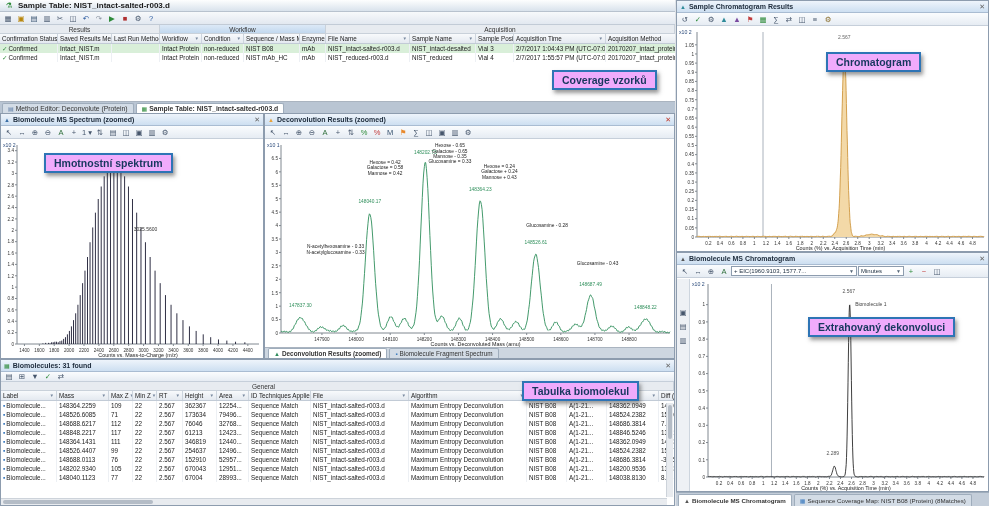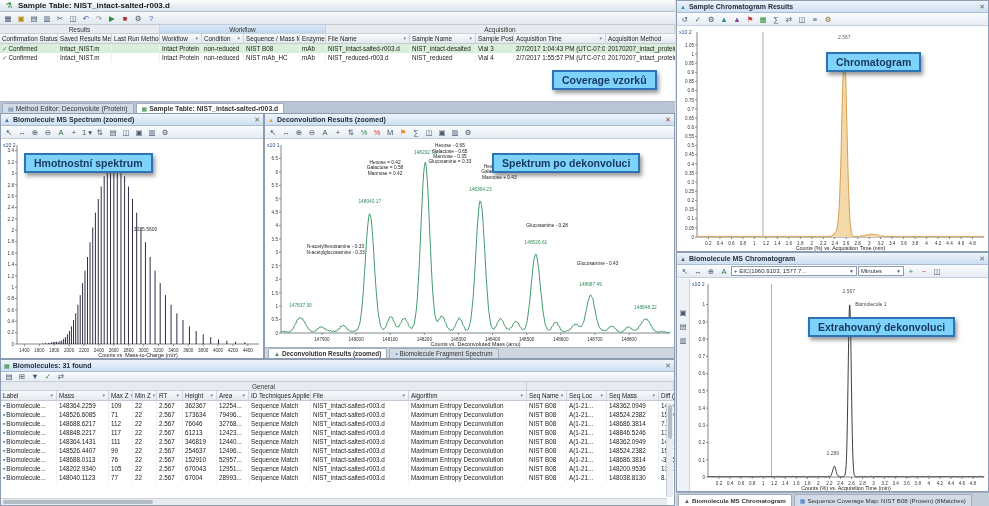--- a/index.html
+++ b/index.html
@@ -73,21 +73,21 @@
     font-size:6px; padding:0 2px; gap:2px; color:#234; overflow:hidden; white-space:nowrap; }
   .select .arr { font-size:5px; color:#567; margin-left:auto; }
 
   .leftstrip { position:absolute; left:0; top:26px; width:13px; bottom:0; background:#eef1f5;
     border-right:1px solid #cdd5de; display:flex; flex-direction:column; align-items:center; padding-top:28px; gap:3px; }
 
   .bottom-tabs { position:absolute; left:676px; top:492px; width:313px; height:14px; background:#c3cdd9;
     display:flex; align-items:flex-end; padding-left:2px; gap:2px; border-top:1px solid #9fadbc; }
   .bottom-tabs .dtab { font-size:6.2px; height:12px; }
 
-  .callout { position:absolute; background:#7dd3fc; border:2px solid #2e74b5; padding:2px 8px;
+  .callout { position:absolute; background:#f0abfc; border:2px solid #2e74b5; padding:2px 8px;
     font-size:10.5px; font-weight:700; color:#17375e; box-shadow:2px 3px 4px rgba(50,50,50,.5);
     z-index:40; white-space:nowrap; }
 </style>
 </head>
 <body>
 
 <div class="app">
 
   <div class="titlebar">
     <span class="icon" style="color:#2e8b3a">⚗</span>
@@ -1246,17 +1246,17 @@
       <span>Biomolecule MS Chromatogram</span>
     </div>
     <div class="dtab">
       <span class="tabicon" style="color:#3a7abf">▦</span>
       <span>Sequence Coverage Map: NIST B08 (Protein) (8Matches)</span>
     </div>
   </div>
 
   <div class="callout" style="left:552px;top:70px">Coverage vzorků</div>
   <div class="callout" style="left:826px;top:52px">Chromatogram</div>
-  <div class="callout" style="left:24px;top:153px">Hmotnostní spektrum</div>
-  <div class="callout" style="left:492px;top:153px">Spektrum po dekonvoluci</div>
+  <div class="callout" style="left:44px;top:153px">Hmotnostní spektrum</div>
+  <div class="callout" style="left:522px;top:381px">Tabulka biomolekul</div>
   <div class="callout" style="left:808px;top:317px">Extrahovaný dekonvoluci</div>
 
 </div>
 
 </body></html>

